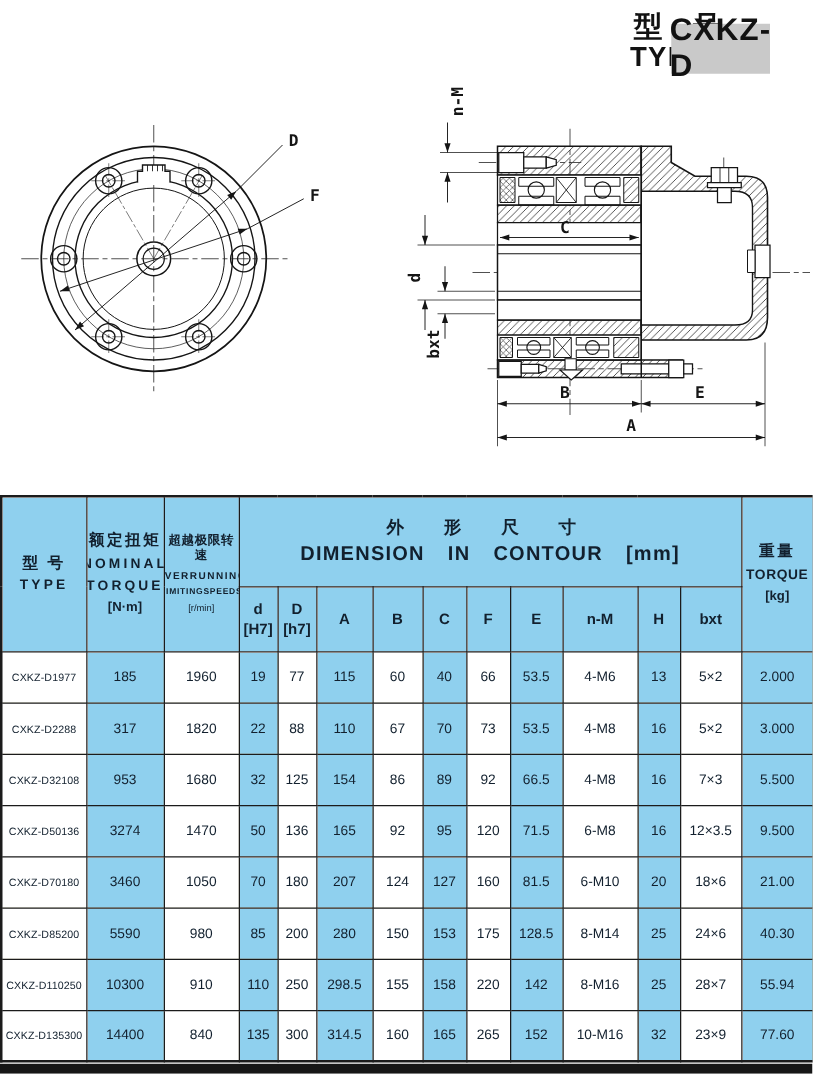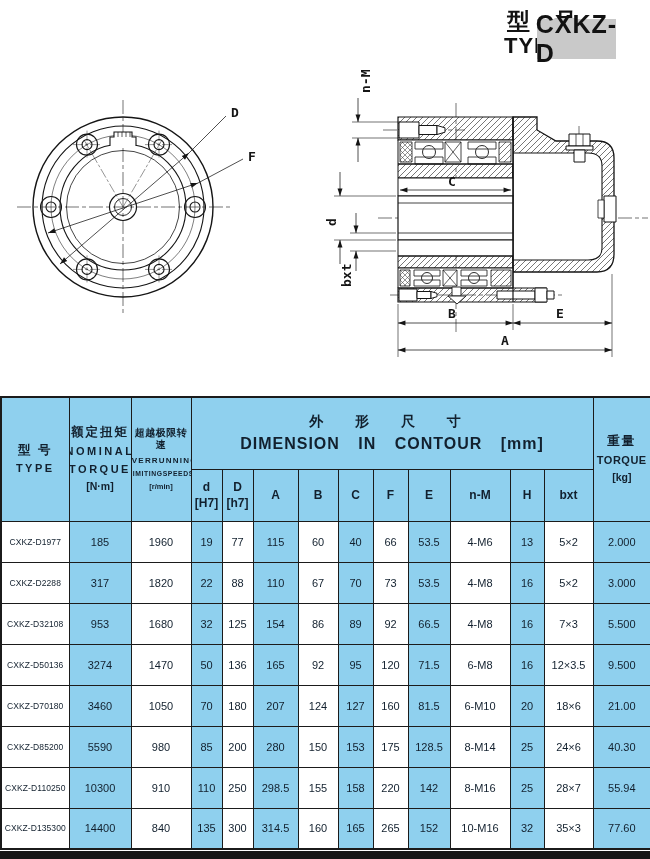--- a/index.html
+++ b/index.html
@@ -35,21 +35,21 @@
   tbody td.c1,tbody td.c3,tbody td.c5,tbody td.c7,tbody td.c9,tbody td.c11,tbody td.c13{background:var(--blue,#8fd0ee);}
   tbody td.c0{font-size:8.5px;letter-spacing:0.1px;}
 
   .hcell{display:flex;flex-direction:column;align-items:center;justify-content:center;gap:4px;line-height:1.25;}
   .cn-lg{font-size:12.5px;font-weight:bold;letter-spacing:2px;}
   .cn-sm{font-size:10px;font-weight:bold;letter-spacing:0.5px;}
   .en-lg{font-size:11px;font-weight:bold;letter-spacing:2.5px;}
   .en-sm{font-size:8px;font-weight:bold;letter-spacing:1.2px;}
   .en-xs{font-size:6.8px;font-weight:bold;letter-spacing:0.6px;}
   .unit{font-size:10.5px;font-weight:bold;}
-  .unit-sm{font-size:7.5px;font-weight:bold;}
+  .unit-sm{font-size:7.5px;font-weight:normal;}
   .dim-cn{font-size:14px;font-weight:bold;letter-spacing:14px;}
   .dim-en{font-size:16px;font-weight:bold;word-spacing:13px;letter-spacing:1px;}
   .sub-h{font-size:12px;font-weight:bold;line-height:1.2;}
 
   .bottom-bar{position:absolute;left:0;bottom:0;width:650px;height:8px;background:var(--bar,#161616);}
 </style>
 </head>
 <body>
 
 <div class="page">
@@ -440,20 +440,20 @@
           <td class="c2">840</td>
           <td class="c3">135</td>
           <td class="c4">300</td>
           <td class="c5">314.5</td>
           <td class="c6">160</td>
           <td class="c7">165</td>
           <td class="c8">265</td>
           <td class="c9">152</td>
           <td class="c10">10-M16</td>
           <td class="c11">32</td>
-          <td class="c12">35×3</td>
+          <td class="c12">23×9</td>
           <td class="c13">77.60</td>
         </tr>
       </tbody>
   </table>
 
   <div class="bottom-bar"></div>
 </div>
 
 </body></html>

